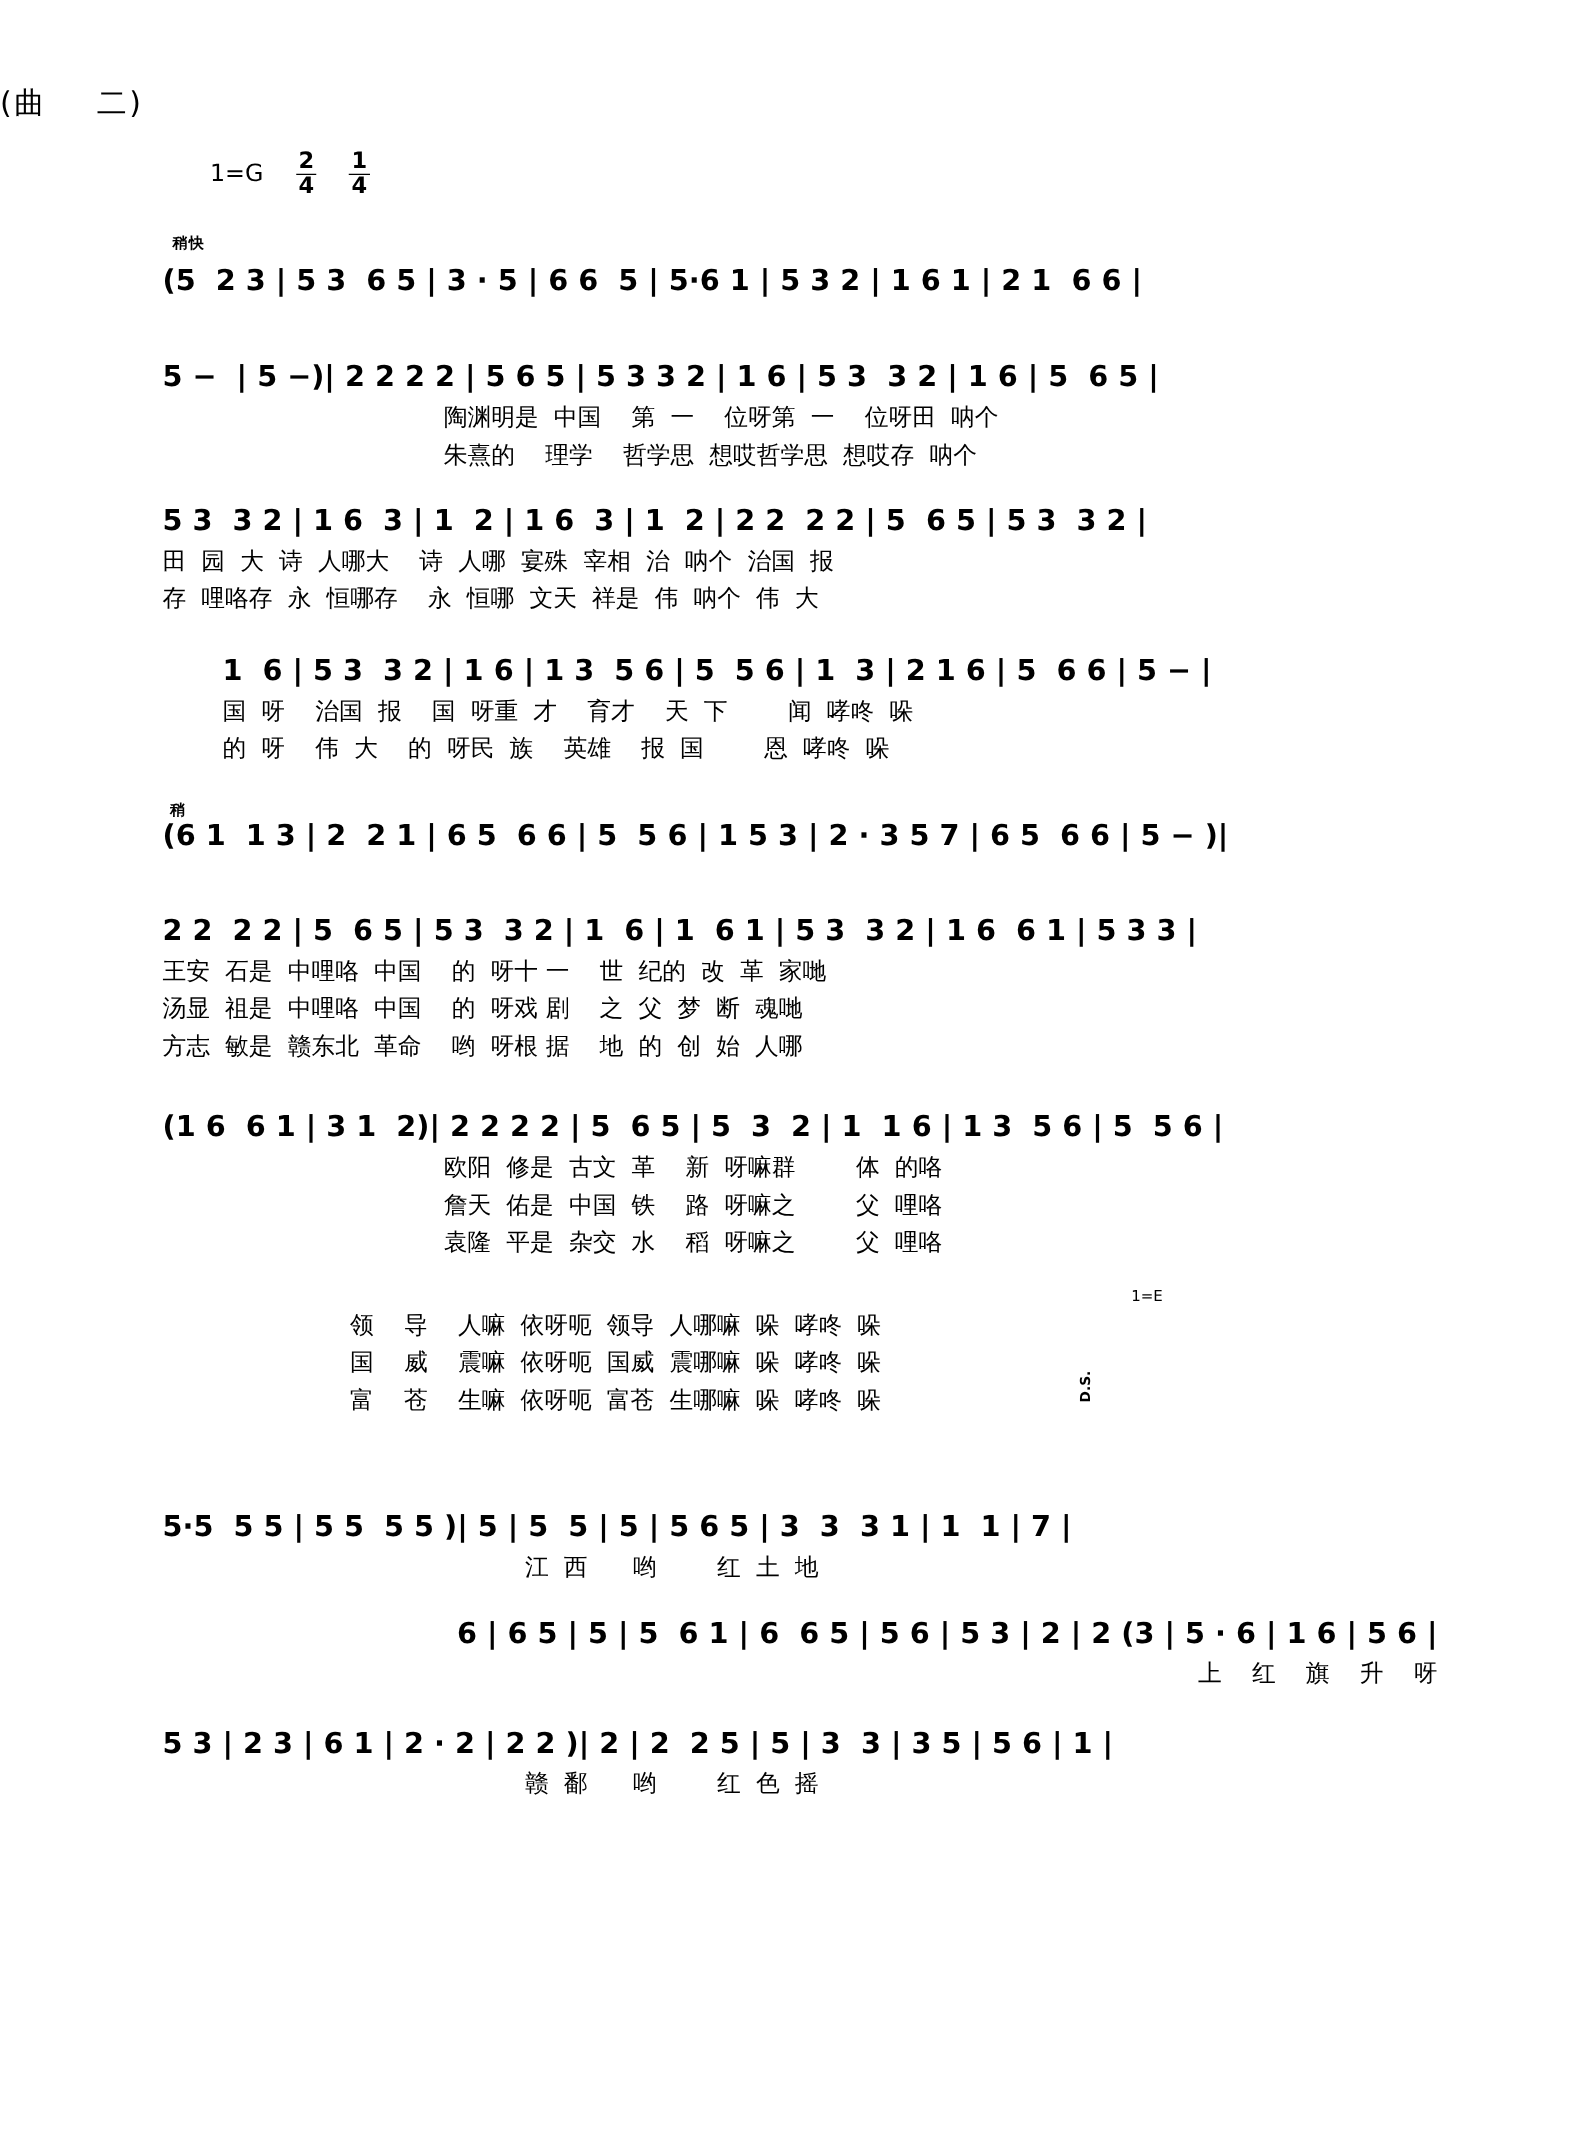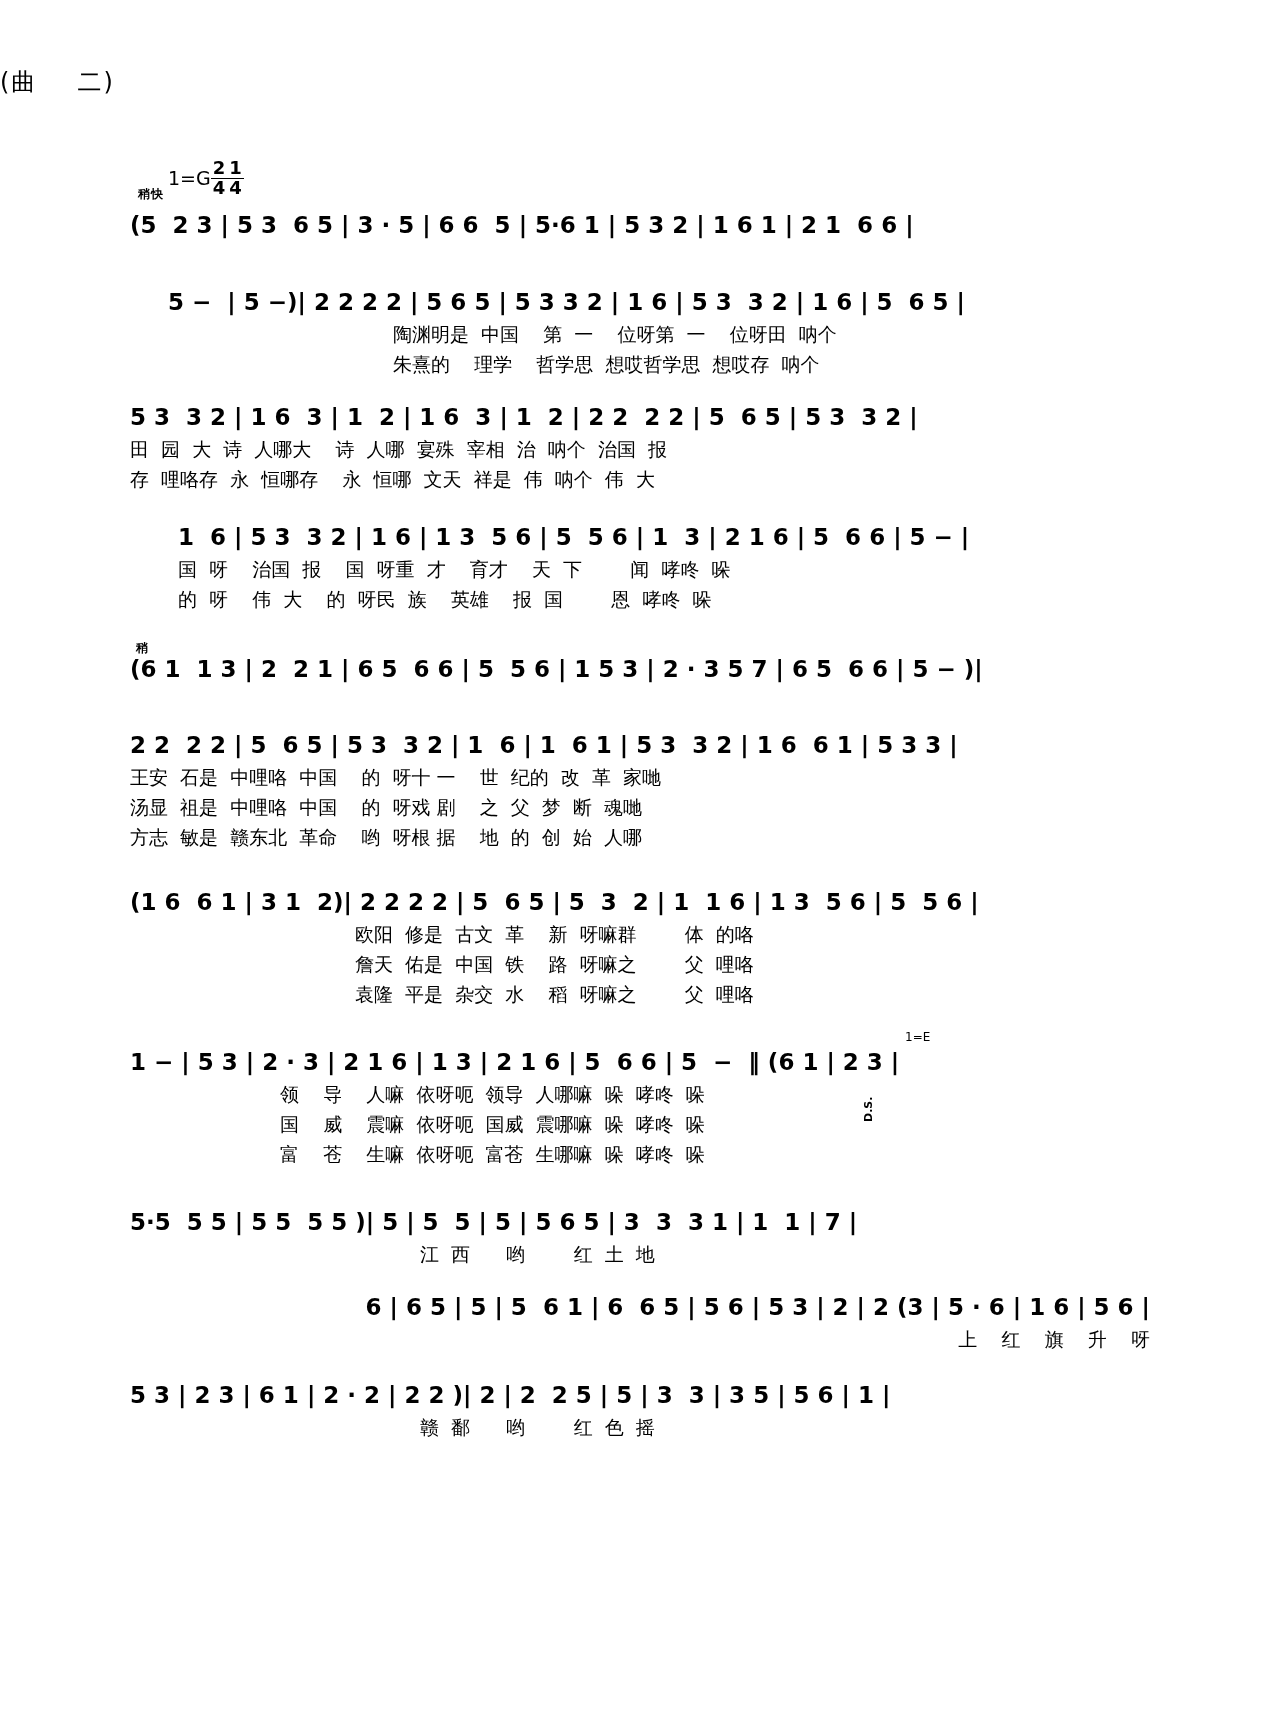--- a/index.html
+++ b/index.html
@@ -32,21 +32,21 @@
   }
   .title .gap { display: inline-block; width: 40px; }
 
   .keysig {
     position: absolute;
     top: 120px;
     left: 168px;
     font-size: 19px;
     display: flex;
     align-items: center;
-    margin-top: 39px;
+    gap: 26px;
   }
   .frac {
     display: inline-flex;
     flex-direction: column;
     align-items: center;
     line-height: 1.05;
     font-size: 18px;
     font-weight: bold;
   }
   .frac .num { border-bottom: 1.5px solid #000; padding: 0 2px; }
@@ -119,21 +119,21 @@
       <span class="den">4</span>
     </span>
   </div>
 
   <div class="marker" style="top:186px; left:138px;">稍快</div>
 
   <div class="system" style="top:208px;">
     <div class="notes">(5  2 3 | 5 3  6 5 | 3 · 5 | 6 6  5 | 5·6 1 | 5 3 2 | 1 6 1 | 2 1  6 6 |</div>
   </div>
 
-  <div class="system" style="top:285px;margin-left:38px;">
+  <div class="system" style="top:285px;">
     <div class="notes">5 −  | 5 −)| 2 2 2 2 | 5 6 5 | 5 3 3 2 | 1 6 | 5 3  3 2 | 1 6 | 5  6 5 |</div>
     <div class="lyrics indent2">陶渊明是  中国    第  一    位呀第  一    位呀田  呐个</div>
     <div class="lyrics indent2">朱熹的    理学    哲学思  想哎哲学思  想哎存  呐个</div>
   </div>
 
   <div class="system" style="top:400px;">
     <div class="notes">5 3  3 2 | 1 6  3 | 1  2 | 1 6  3 | 1  2 | 2 2  2 2 | 5  6 5 | 5 3  3 2 |</div>
     <div class="lyrics">田  园  大  诗  人哪大    诗  人哪  宴殊  宰相  治  呐个  治国  报</div>
     <div class="lyrics">存  哩咯存  永  恒哪存    永  恒哪  文天  祥是  伟  呐个  伟  大</div>
   </div>
@@ -160,21 +160,20 @@
   <div class="system" style="top:885px;">
     <div class="notes">(1 6  6 1 | 3 1  2)| 2 2 2 2 | 5  6 5 | 5  3  2 | 1  1 6 | 1 3  5 6 | 5  5 6 |</div>
     <div class="lyrics indent2">欧阳  修是  古文  革    新  呀嘛群        体  的咯</div>
     <div class="lyrics indent2">詹天  佑是  中国  铁    路  呀嘛之        父  哩咯</div>
     <div class="lyrics indent2">袁隆  平是  杂交  水    稻  呀嘛之        父  哩咯</div>
   </div>
 
   <div class="smalltag" style="top:1030px; left:905px;">1=E</div>
 
   <div class="system" style="top:1045px;">
-    <div class="notes">1 − | 5 3 | 2 · 3 | 2 1 6 | 1 3 | 2 1 6 | 5  6 6 | 5  −  ‖ (6 1 | 2 3 |</div>
     <div class="lyrics indent1">领    导    人嘛  依呀呃  领导  人哪嘛  哚  哮咚  哚</div>
     <div class="lyrics indent1">国    威    震嘛  依呀呃  国威  震哪嘛  哚  哮咚  哚</div>
     <div class="lyrics indent1">富    苍    生嘛  依呀呃  富苍  生哪嘛  哚  哮咚  哚</div>
   </div>
 
   <div class="rot" style="top:1122px; left:862px;">D.S.</div>
 
   <div class="system" style="top:1205px;">
     <div class="notes">5·5  5 5 | 5 5  5 5 )| 5 | 5  5 | 5 | 5 6 5 | 3  3  3 1 | 1  1 | 7 |</div>
     <div class="lyrics indent3">江  西      哟        红  土  地</div>

